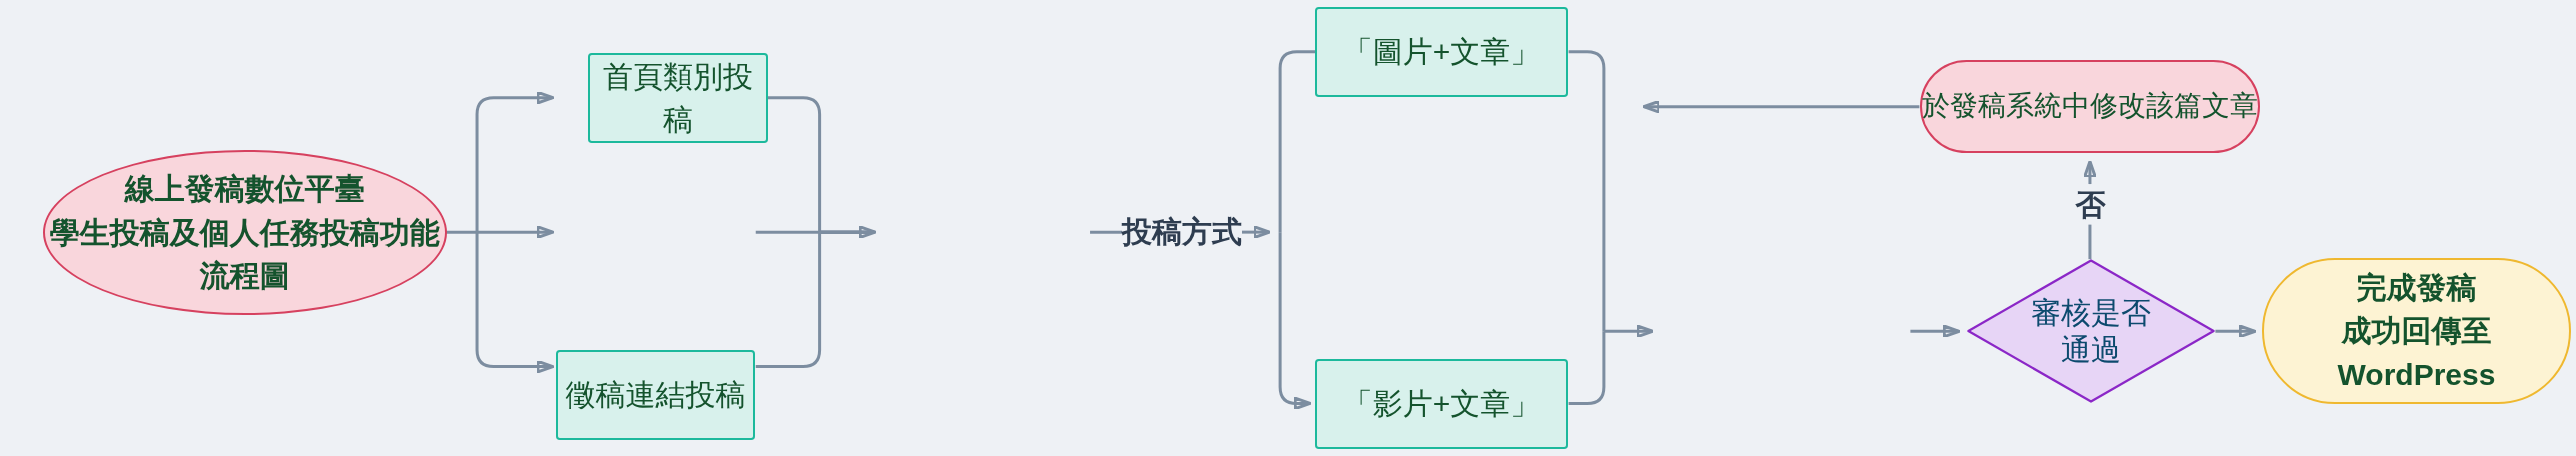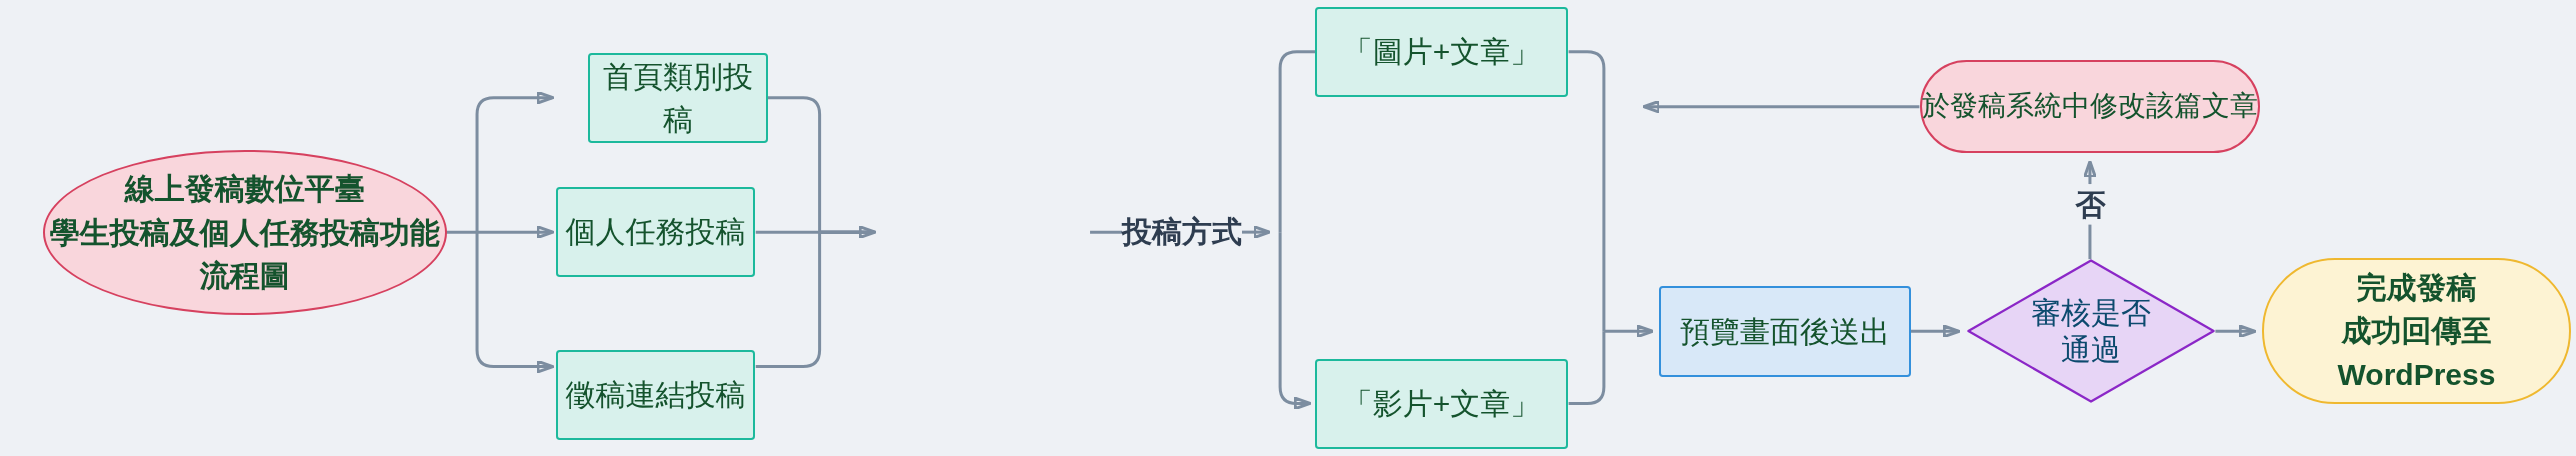--- a/index.html
+++ b/index.html
@@ -78,32 +78,30 @@
     <path d="M 2781 245 V 216" marker-end="url(#arr)"></path>
     <path d="M 2554 142 H 2188" marker-end="url(#arr)"></path>
   </svg>
 
   <div class="node start" style="left:9.8px;top:150px;width:404px;height:165px;">線上發稿數位平臺
 學生投稿及個人任務投稿功能
 流程圖</div>
 
   <div class="node rect submit" style="left:588px;top:53px;width:180px;height:90px;">首頁類別投稿</div>
 
-  <div class="node rect submit" style="left:556px;top:187px;width:199px;height:90px;">個人任務投稿</div>
 
   <div class="node rect submit" style="left:556px;top:322px;width:199px;height:90px;margin-top:28px;">徵稿連結投稿</div>
 
 
   <div class="edge-label" style="left:1122px;top:213px;width:120px;height:38px;">投稿方式</div>
 
   <div class="node rect submit" style="left:1315px;top:6.8px;width:253px;height:90px;">「圖片+文章」</div>
 
   <div class="node rect submit" style="left:1315px;top:359px;width:253px;height:90px;">「影片+文章」</div>
 
-  <div class="node rect process" style="left:1659px;top:286px;width:252px;height:91px;">預覽畫面後送出</div>
 
   <div class="diamond-wrap" style="left:1966px;top:259px;width:250px;height:144px;">
     <svg width="250" height="144" viewBox="0 0 333 192">
       <polygon points="166.5,2 330,96 166.5,190 3,96" fill="#e7d5f6" stroke="#8b27c7" stroke-width="3" stroke-linejoin="round"></polygon>
     </svg>
     <div class="diamond-label">審核是否
 通過</div>
   </div>
 
   <div class="edge-label" style="left:2071px;top:186px;width:39px;height:38px;">否</div>

